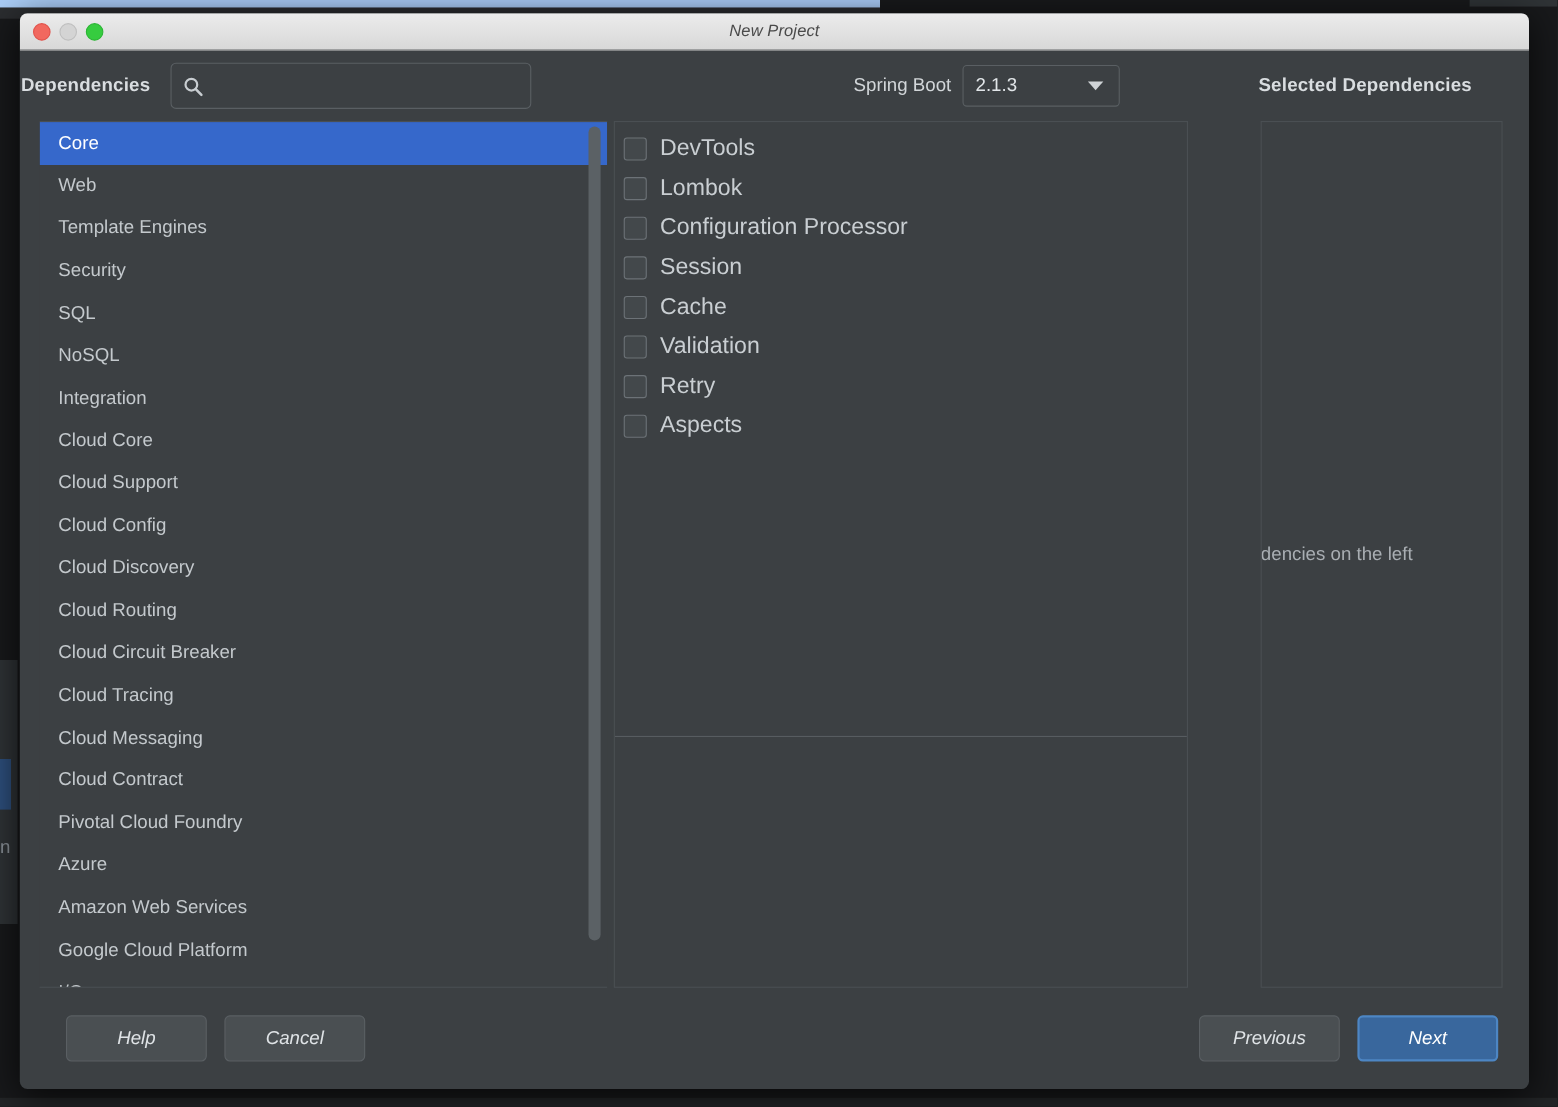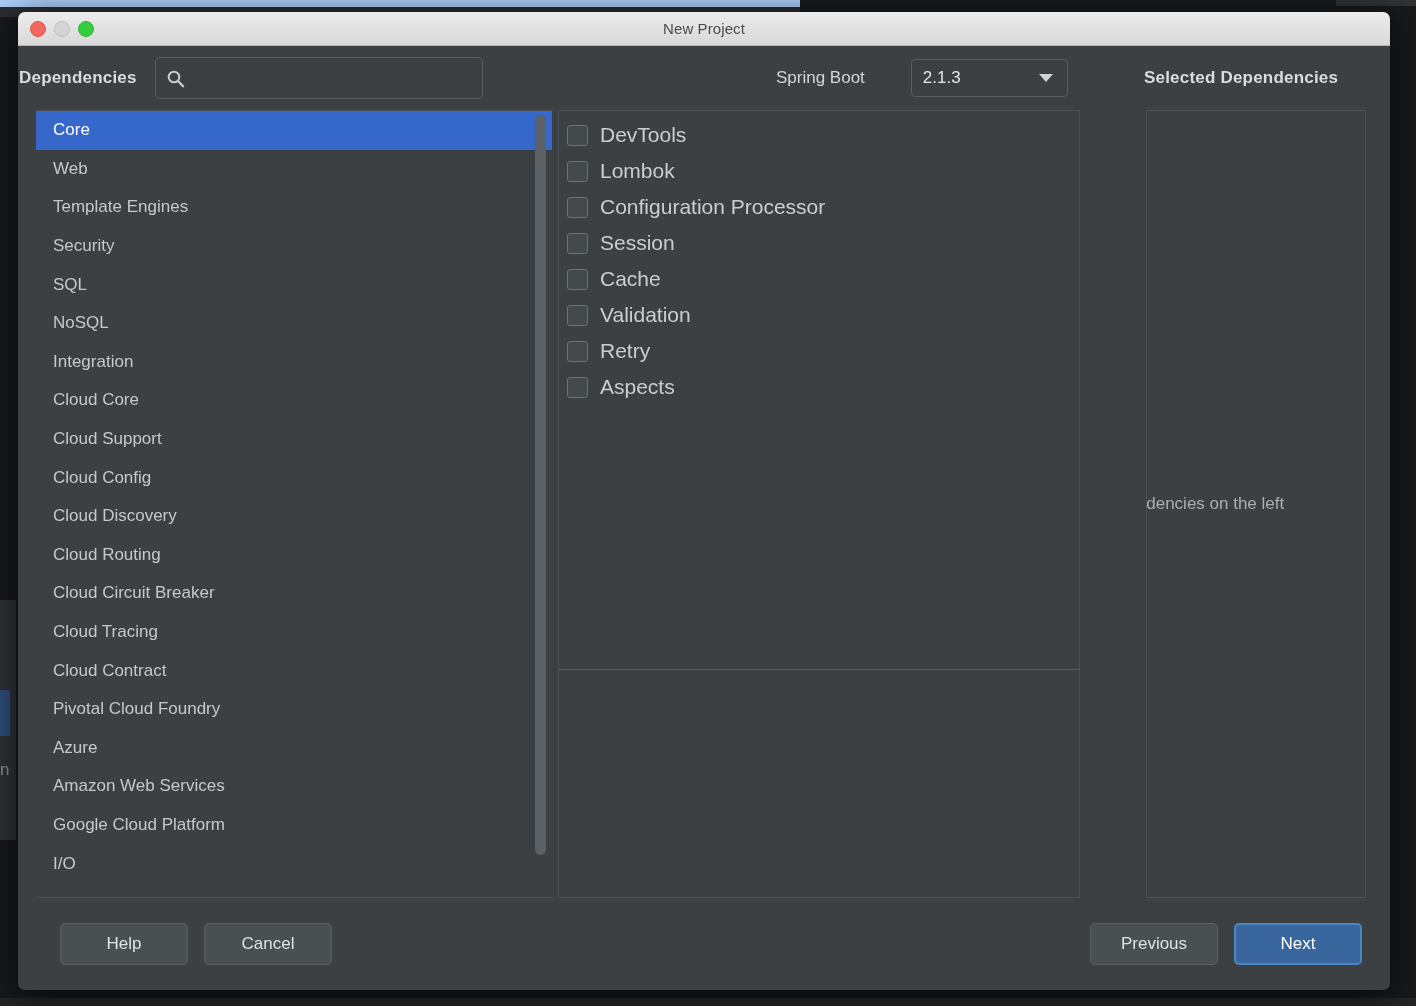--- a/index.html
+++ b/index.html
@@ -109,20 +109,21 @@
     border-radius: 50%;
     display: block;
   }
   .tl-close  { background: #f1685f; border: 1px solid #e1534c; }
   .tl-min    { background: #d4d4d4; border: 1px solid #bfbfbf; }
   .tl-max    { background: #36cc3f; border: 1px solid #2db636; }
   #window-title {
     font-size: 15px;
     color: #4a4a4a;
     letter-spacing: 0.1px;
+    font-style: italic;
   }
 
   
   #header {
     flex: 0 0 64px;
     display: flex;
     align-items: center;
     padding: 0 0 0 1px;
     position: relative;
   }
@@ -165,31 +166,30 @@
     left: 758px;
     display: flex;
     align-items: center;
   }
   #springboot-label {
     font-size: 17px;
     color: #d2d6d9;
     margin-right: 10px;
   }
   #springboot-select {
-    width: 157px;
+    width: 143px;
     height: 38px;
     border: 1px solid #5a5f63;
     border-radius: 4px;
     background: #3c4043;
     display: flex;
     align-items: center;
     padding: 0 11px;
     box-sizing: border-box;
     position: relative;
-    margin-left: 36px;
   }
   #springboot-value {
     font-size: 17px;
     color: #e2e6e9;
   }
   .caret {
     position: absolute;
     right: 14px;
     width: 0; height: 0;
     border-left: 7px solid transparent;
@@ -341,20 +341,21 @@
     border: 1px solid #5a5f63;
     background: #4a4f52;
     color: #dfe3e6;
     font-size: 17px;
     font-family: "Liberation Sans", sans-serif;
     display: inline-flex;
     align-items: center;
     justify-content: center;
     cursor: default;
     box-sizing: border-box;
+    font-style: italic;
   }
   .btn + .btn { margin-left: 16px; }
   .btn-primary {
     background: #39679d;
     border: 2px solid #4d86c4;
     color: #ffffff;
     min-width: 128px;
   }
   #footer-left { display: flex; }
   #footer-right { display: flex; margin-left: auto; }
@@ -445,20 +446,23 @@
           <div class="cat-item">
             <span>Cloud Routing</span>
           </div>
           <div class="cat-item">
             <span>Cloud Circuit Breaker</span>
           </div>
           <div class="cat-item">
             <span>Cloud Tracing</span>
           </div>
           <div class="cat-item">
+            <span>Cloud Messaging</span>
+          </div>
+          <div class="cat-item">
             <span>Cloud Contract</span>
           </div>
           <div class="cat-item">
             <span>Pivotal Cloud Foundry</span>
           </div>
           <div class="cat-item">
             <span>Azure</span>
           </div>
           <div class="cat-item">
             <span>Amazon Web Services</span>

